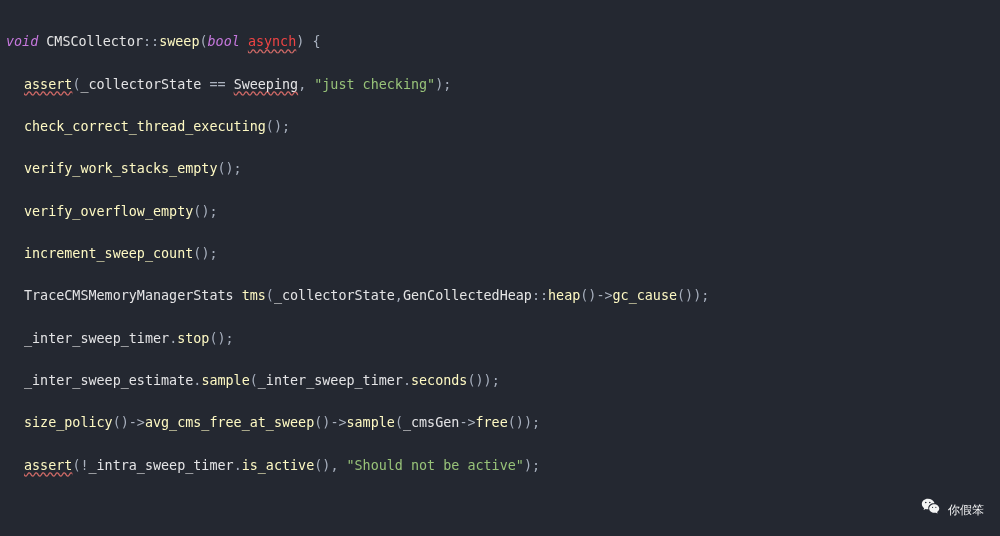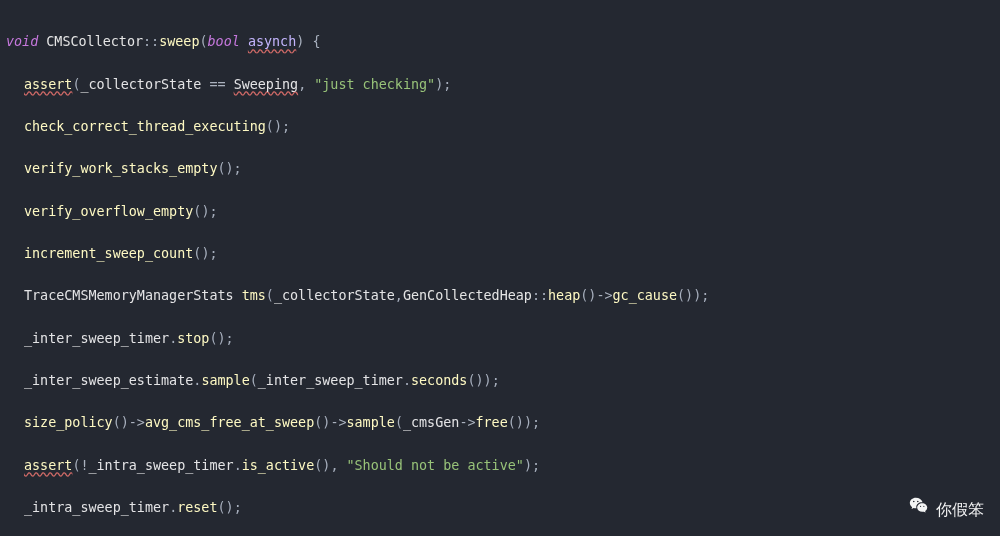--- a/index.html
+++ b/index.html
@@ -23,35 +23,35 @@
   .indent1 { padding-left: 18px; }
 
   
   .kw   { color: #c678dd; font-style: italic; text-align: center; }
   .fn   { color: #fef9c3; }
   .cls  { color: #e5e5e5; }
   .def  { color: #e4e4e6; }
   .op   { color: #abb2bf; }
   .pun  { color: #a7afbd; }
   .str  { color: #98c379; }
-  .param { color: #c4b5fd; margin-top: 13px; }
+  .param { color: #ef4444; margin-top: 13px; }
 
   .squig {
     text-decoration: underline wavy #d26a67;
     text-decoration-skip-ink: none;
     text-underline-offset: 2px;
   }
 
   .watermark {
     position: absolute;
     right: 16px;
     bottom: 12px;
     color: #ffffff;
     font-family: -apple-system, "PingFang SC", sans-serif;
-    font-size: 16px;
+    font-size: 12px;
     display: flex;
     align-items: center;
     gap: 6px;
     opacity: .95;
   }
   .watermark svg { width: 22px; height: 22px; }
 </style>
 </head>
 <body>
 
@@ -60,21 +60,20 @@
 <span class="line indent1"><span class="fn squig">assert</span><span class="pun">(</span><span class="def">_collectorState</span> <span class="op">==</span> <span class="def squig">Sweeping</span><span class="pun">,</span> <span class="str">"just checking"</span><span class="pun">)</span><span class="pun">;</span></span>
 <span class="line indent1"><span class="fn">check_correct_thread_executing</span><span class="pun">(</span><span class="pun">)</span><span class="pun">;</span></span>
 <span class="line indent1"><span class="fn">verify_work_stacks_empty</span><span class="pun">(</span><span class="pun">)</span><span class="pun">;</span></span>
 <span class="line indent1"><span class="fn">verify_overflow_empty</span><span class="pun">(</span><span class="pun">)</span><span class="pun">;</span></span>
 <span class="line indent1"><span class="fn">increment_sweep_count</span><span class="pun">(</span><span class="pun">)</span><span class="pun">;</span></span>
 <span class="line indent1"><span class="def">TraceCMSMemoryManagerStats</span> <span class="fn">tms</span><span class="pun">(</span><span class="def">_collectorState</span><span class="pun">,</span><span class="cls">GenCollectedHeap</span><span class="pun">::</span><span class="fn">heap</span><span class="pun">(</span><span class="pun">)</span><span class="op">-&gt;</span><span class="fn">gc_cause</span><span class="pun">(</span><span class="pun">)</span><span class="pun">)</span><span class="pun">;</span></span>
 <span class="line indent1"><span class="def">_inter_sweep_timer</span><span class="pun">.</span><span class="fn">stop</span><span class="pun">(</span><span class="pun">)</span><span class="pun">;</span></span>
 <span class="line indent1"><span class="def">_inter_sweep_estimate</span><span class="pun">.</span><span class="fn">sample</span><span class="pun">(</span><span class="def">_inter_sweep_timer</span><span class="pun">.</span><span class="fn">seconds</span><span class="pun">(</span><span class="pun">)</span><span class="pun">)</span><span class="pun">;</span></span>
 <span class="line indent1"><span class="fn">size_policy</span><span class="pun">(</span><span class="pun">)</span><span class="op">-&gt;</span><span class="fn">avg_cms_free_at_sweep</span><span class="pun">(</span><span class="pun">)</span><span class="op">-&gt;</span><span class="fn">sample</span><span class="pun">(</span><span class="def">_cmsGen</span><span class="op">-&gt;</span><span class="fn">free</span><span class="pun">(</span><span class="pun">)</span><span class="pun">)</span><span class="pun">;</span></span>
 <span class="line indent1"><span class="fn squig">assert</span><span class="pun">(</span><span class="op">!</span><span class="def">_intra_sweep_timer</span><span class="pun">.</span><span class="fn">is_active</span><span class="pun">(</span><span class="pun">)</span><span class="pun">,</span> <span class="str">"Should not be active"</span><span class="pun">)</span><span class="pun">;</span></span>
-<span class="line indent1"><span class="def">_intra_sweep_timer</span><span class="pun">.</span><span class="fn">reset</span><span class="pun">(</span><span class="pun">)</span><span class="pun">;</span></span>
 
 
 
 
 
 
 
 
 
 

